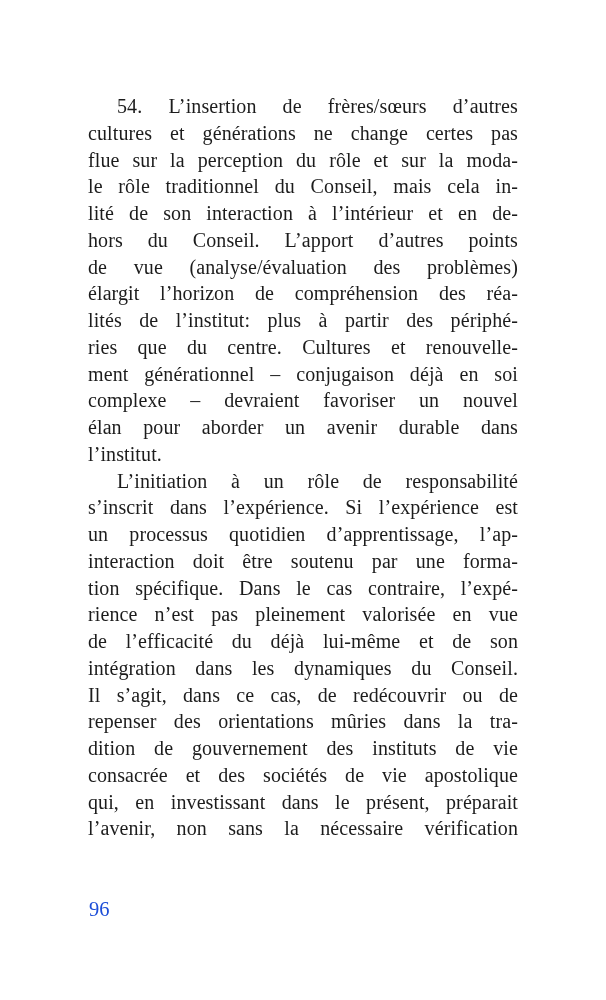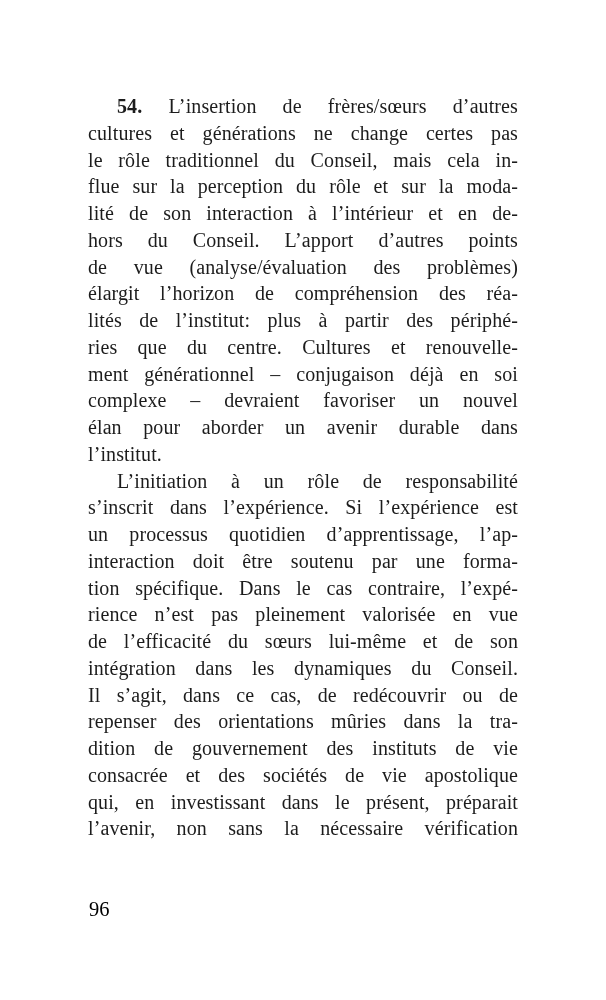--- a/index.html
+++ b/index.html
@@ -41,62 +41,62 @@
     white-space: normal;
   }
   .line.first {
     text-indent: 29px;
   }
   .line.endline {
     text-align: center;
     text-align-last: left;
   }
   .num {
-    font-weight: bold;
+    font-weight: normal;
   }
   .page-number {
     position: absolute;
     left: 89px;
     top: 896px;
     font-size: 20.5px;
     line-height: 26.75px;
-    color: #000000;
+    color: #1d4ed8;
   }
 </style>
 </head>
 <body>
 
 <div class="page">
   <div class="text-block">
 
     <p class="para">
       <span class="line first"><span class="num">54.</span><span> L’insertion de frères/sœurs d’autres</span></span>
       <span class="line">cultures et générations ne change certes pas</span>
+      <span class="line">flue sur la perception du rôle et sur la moda-</span>
       <span class="line">le rôle traditionnel du Conseil, mais cela in-</span>
-      <span class="line">flue sur la perception du rôle et sur la moda-</span>
       <span class="line">lité de son interaction à l’intérieur et en de-</span>
       <span class="line">hors du Conseil. L’apport d’autres points</span>
       <span class="line">de vue (analyse/évaluation des problèmes)</span>
       <span class="line">élargit l’horizon de compréhension des réa-</span>
       <span class="line">lités de l’institut: plus à partir des périphé-</span>
       <span class="line">ries que du centre. Cultures et renouvelle-</span>
       <span class="line">ment générationnel – conjugaison déjà en soi</span>
       <span class="line">complexe – devraient favoriser un nouvel</span>
       <span class="line">élan pour aborder un avenir durable dans</span>
       <span class="line endline">l’institut.</span>
     </p>
 
     <p class="para">
       <span class="line first">L’initiation à un rôle de responsabilité</span>
       <span class="line">s’inscrit dans l’expérience. Si l’expérience est</span>
       <span class="line">un processus quotidien d’apprentissage, l’ap-</span>
       <span class="line">interaction doit être soutenu par une forma-</span>
       <span class="line">tion spécifique. Dans le cas contraire, l’expé-</span>
       <span class="line">rience n’est pas pleinement valorisée en vue</span>
-      <span class="line">de l’efficacité du sœurs lui-même et de son</span>
+      <span class="line">de l’efficacité du déjà lui-même et de son</span>
       <span class="line">intégration dans les dynamiques du Conseil.</span>
       <span class="line">Il s’agit, dans ce cas, de redécouvrir ou de</span>
       <span class="line">repenser des orientations mûries dans la tra-</span>
       <span class="line">dition de gouvernement des instituts de vie</span>
       <span class="line">consacrée et des sociétés de vie apostolique</span>
       <span class="line">qui, en investissant dans le présent, préparait</span>
       <span class="line">l’avenir, non sans la nécessaire vérification</span>
     </p>
 
   </div>

